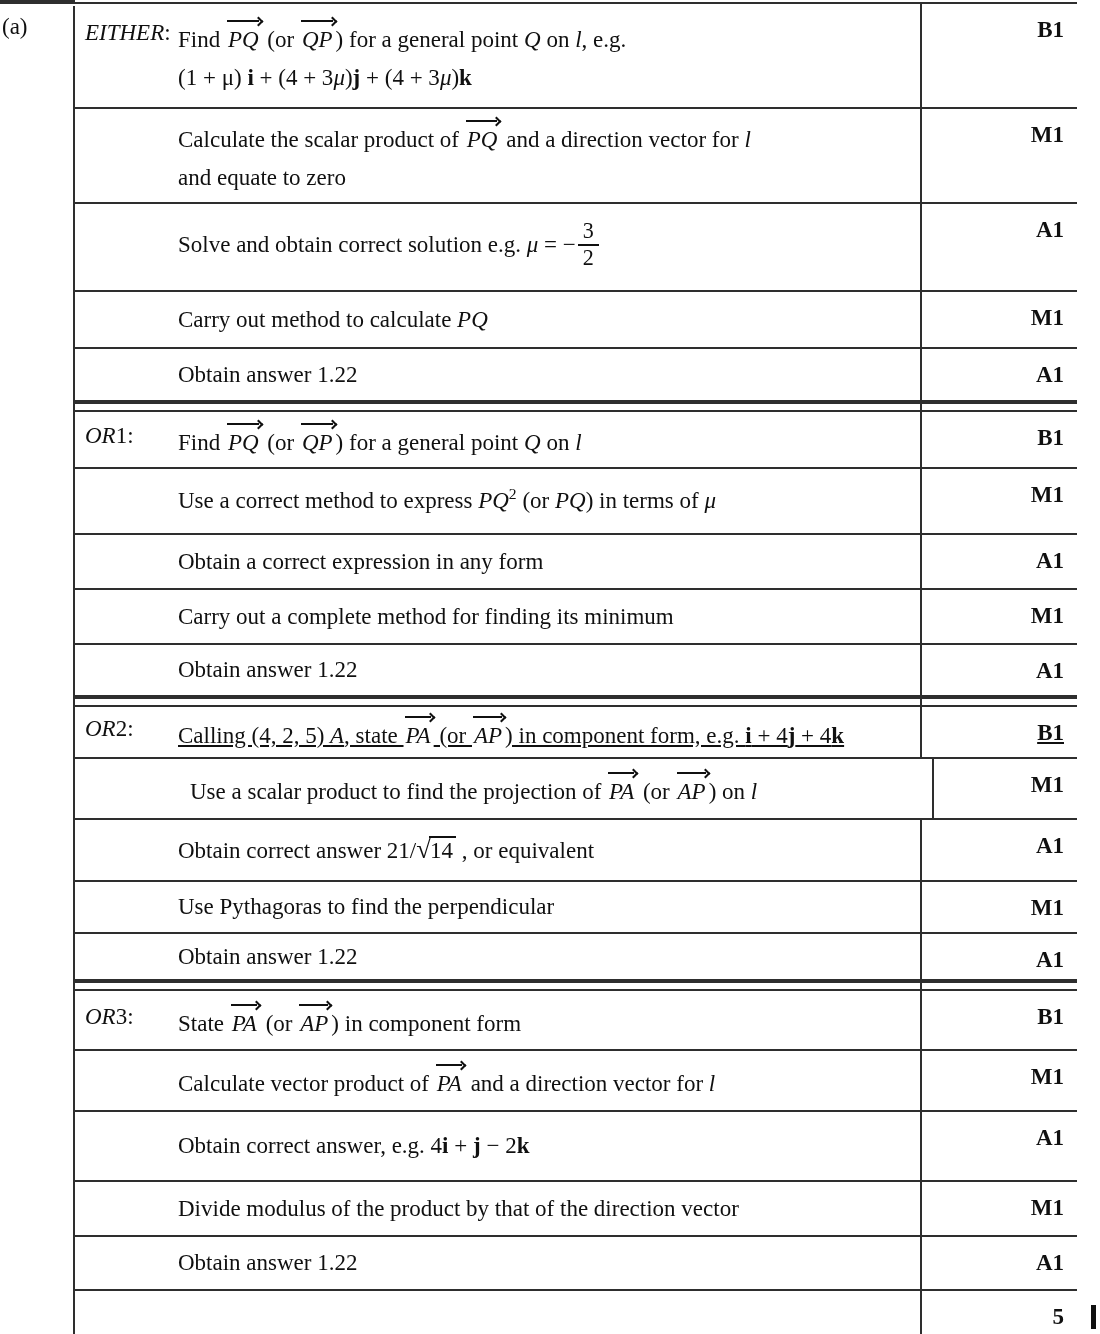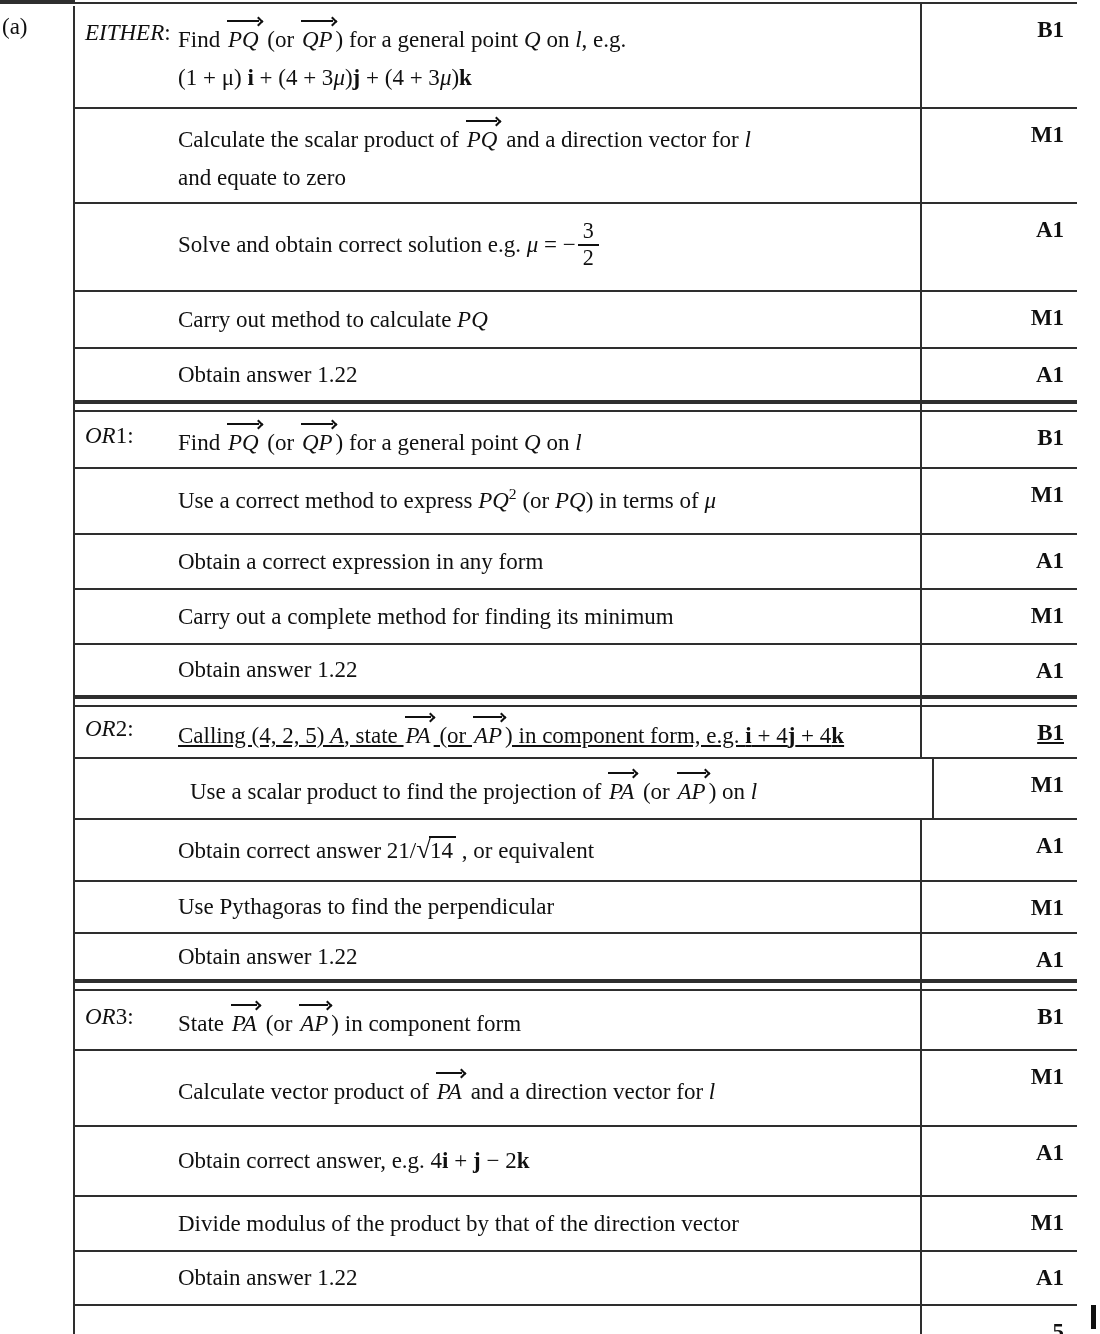--- a/index.html
+++ b/index.html
@@ -174,21 +174,21 @@
       </div>
       <div class="band" style="height: 10px;">
         <div class="vline"></div>
       </div>
       <div class="row" style="height: 60px;">
         <div class="cell-method">
           <div class="line"><span class="alt-label"><span class="it">OR</span><span>3:</span></span><span>State </span><span class="vec">PA</span><span> (or </span><span class="vec">AP</span><span>) in component form</span></div>
         </div>
         <div class="cell-mark">B1</div>
       </div>
-      <div class="row" style="height: 76px; gap: 40px;">
+      <div class="row" style="height: 61px; gap: 40px;">
         <div class="cell-method">
           <div class="line"><span>Calculate vector product of </span><span class="vec">PA</span><span> and a direction vector for </span><span class="it">l</span></div>
         </div>
         <div class="cell-mark">M1</div>
       </div>
       <div class="row" style="height: 70px;">
         <div class="cell-method">
           <div class="line"><span>Obtain correct answer, e.g. 4</span><span class="bf">i</span><span> + </span><span class="bf">j</span><span> − 2</span><span class="bf">k</span></div>
         </div>
         <div class="cell-mark">A1</div>

